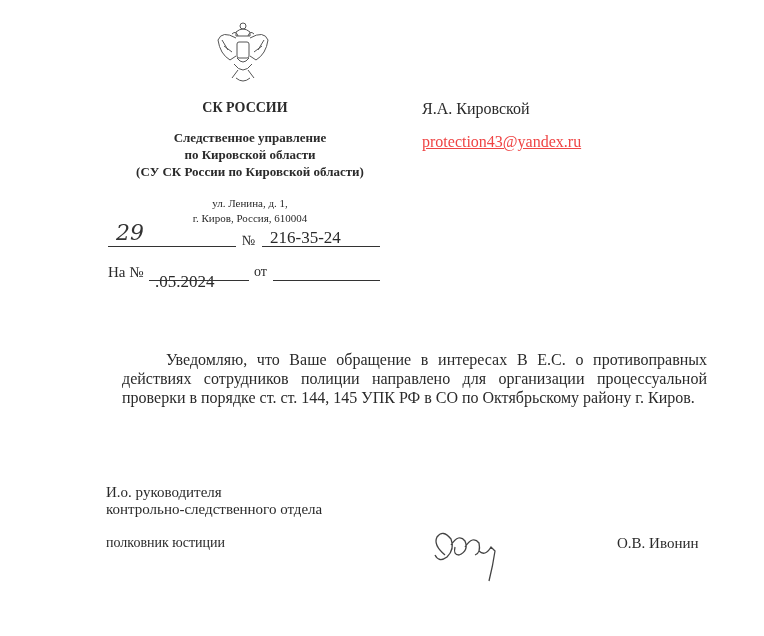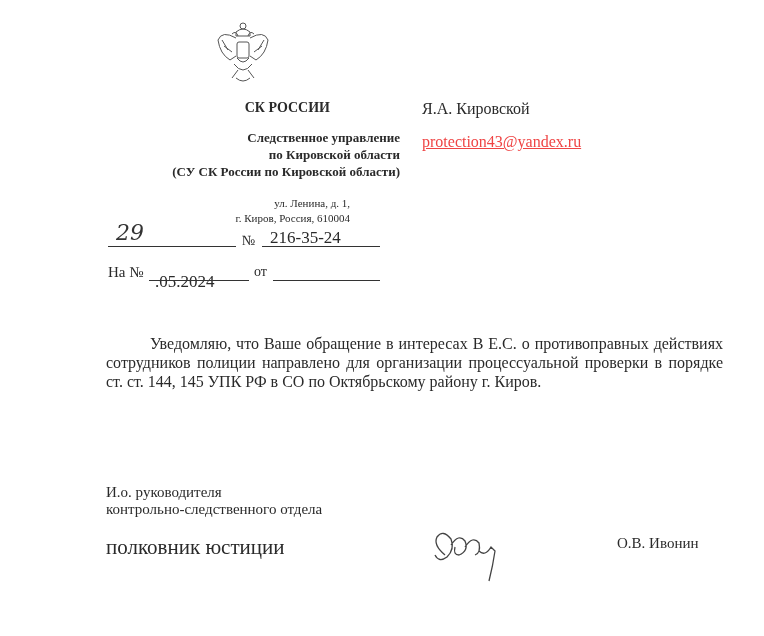--- a/index.html
+++ b/index.html
@@ -2,40 +2,40 @@
 <html><head>
 <meta charset="utf-8">
 <style>
   html, body { margin: 0; padding: 0; }
   body {
     width: 764px; height: 636px; background: #ffffff; position: relative; overflow: hidden;
     font-family: "Liberation Serif", "DejaVu Serif", serif; color: #2a2a2a;
   }
   .abs { position: absolute; }
   .emblem { left: 214px; top: 20px; width: 58px; height: 66px; }
-  .center { text-align: right; }
+  .center { text-align: center; }
   .org-title { left: 160px; top: 100px; width: 170px; font-size: 14px; font-weight: bold; }
   .org-block { left: 100px; top: 129px; width: 300px; font-size: 13px; font-weight: bold; line-height: 17px; }
   .addr { left: 150px; top: 196px; width: 200px; font-size: 11px; line-height: 15px; }
   .date-line { left: 108px; top: 222px; width: 128px; height: 24px; border-bottom: 1px solid #333; }
   .date-sig { left: 116px; top: 220px; font-family: "DejaVu Serif", serif; font-style: italic; font-size: 22px; color: #333; }
   .date-text { left: 155px; top: 228px; font-size: 17px; margin-top: 44px; }
   .num-sign { left: 242px; top: 233px; font-size: 14px; }
   .num-line { left: 262px; top: 222px; width: 118px; height: 24px; border-bottom: 1px solid #333; }
   .num-text { left: 270px; top: 228px; font-size: 17px; }
   .ref-label { left: 108px; top: 264px; font-size: 15px; }
   .ref-line1 { left: 149px; top: 266px; width: 100px; height: 14px; border-bottom: 1px solid #333; }
   .ref-from { left: 254px; top: 264px; font-size: 14px; }
   .ref-line2 { left: 273px; top: 266px; width: 107px; height: 14px; border-bottom: 1px solid #333; }
   .recipient { left: 422px; top: 100px; font-size: 16px; }
   .email { left: 422px; top: 133px; font-size: 16px; text-decoration: underline; color: #ef4444; }
   .body-text { left: 106px; top: 334px; width: 617px; font-size: 16px; line-height: 19px; text-align: justify; }
-  .body-text p { margin: 0; text-indent: 44px; text-align-last: auto; }
+  .body-text p { margin: 16px; text-indent: 44px; text-align-last: auto; }
   .sig-position { left: 106px; top: 484px; font-size: 15px; line-height: 17px; }
-  .sig-rank { left: 106px; top: 535px; font-size: 21px; }
+  .sig-rank { left: 106px; top: 535px; font-size: 14px; }
   .sig-name { left: 617px; top: 535px; font-size: 15px; }
   .signature { left: 425px; top: 525px; width: 90px; height: 60px; }
 </style>
 </head>
 <body>
 
 <svg class="abs emblem" viewBox="0 0 58 66">
   <g fill="none" stroke="#555" stroke-width="1">
     <circle cx="29" cy="6" r="3"></circle>
     <path d="M22 12 Q29 6 36 12 L36 16 L22 16 Z"></path>

